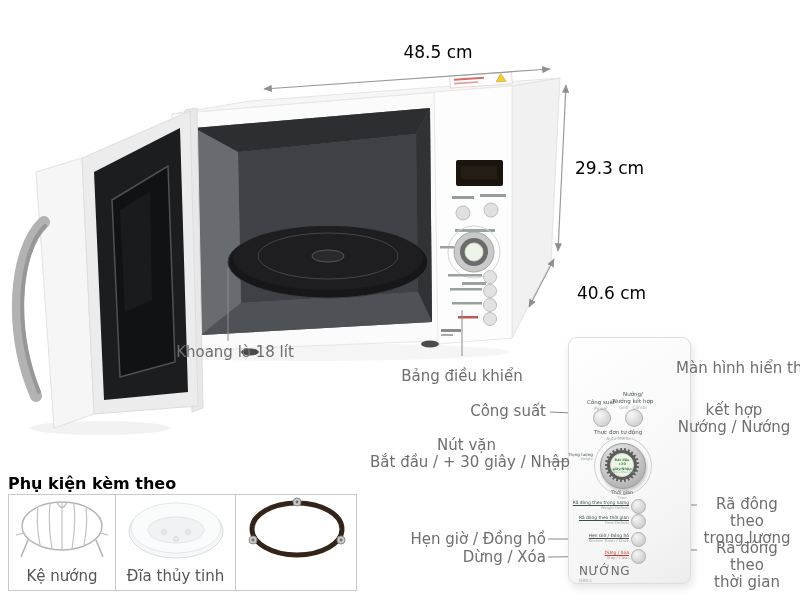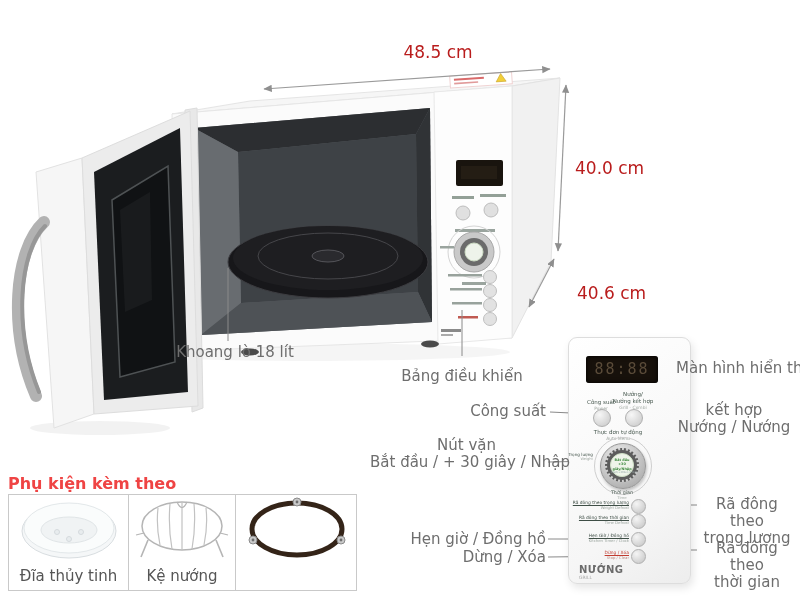--- a/index.html
+++ b/index.html
@@ -1,19 +1,19 @@
 <!DOCTYPE html>
 <html><head>
 <meta charset="utf-8">
 <style>
   html,body{margin:0;padding:0;background:#fff;}
   #stage{position:relative;width:800px;height:600px;background:#fff;overflow:hidden;
          font-family:"DejaVu Sans","Liberation Sans",sans-serif;}
   .abs{position:absolute;}
-  .dim{font-size:17px;color:#b91c1c;white-space:nowrap;}
+  .dim{font-size:17px;color:#000000;white-space:nowrap;}
   .callout{font-size:15px;line-height:17px;color:#6e6e6e;}
   .ctr{text-align:center;}
   .rgt{text-align:right;}
   .nw{white-space:nowrap;}
   
   #panel{left:568px;top:337px;width:121px;height:245px;border:1px solid #ddd;border-radius:9px;
          background:linear-gradient(145deg,#ffffff 0%,#f6f6f6 70%,#ededed 100%);
          box-shadow:2px 4px 8px rgba(0,0,0,.10);}
   .p-display{left:17px;top:18px;width:72px;height:27px;background:#17110b;border-radius:3px;
              box-shadow:inset 0 0 5px #000;color:#5a4b39;font-family:"DejaVu Sans Mono","Liberation Mono",monospace;
@@ -34,24 +34,24 @@
   .p-side{color:#45564d;text-align:right;line-height:1.25;}
   .p-side .vi{font-size:4.2px;display:block;white-space:nowrap;}
   .p-side .en{font-size:3.6px;display:block;color:#a2aaa4;}
   .p-rowlbl{text-align:right;line-height:1.3;white-space:nowrap;}
   .p-rowlbl .vi{font-size:4.4px;display:block;color:#3e4e46;text-decoration:underline;}
   .p-rowlbl .en{font-size:3.8px;display:block;color:#9aa49e;}
   .p-rowlbl.red .vi{color:#c23b30;}
   .p-rowlbl.red .en{color:#c08a80;}
   .p-rowbtn{width:13px;height:13px;border-radius:50%;border:1px solid #b0b0b0;
             background:radial-gradient(circle at 35% 30%,#f5f5f5,#c2c2c2);}
-  .p-brand .vi{display:block;font-size:10px;font-weight:bold;color:#6a6a6a;letter-spacing:.5px;}
+  .p-brand .vi{display:block;font-size:12px;font-weight:normal;color:#6a6a6a;letter-spacing:.5px;}
   .p-brand .en{display:block;font-size:4.5px;color:#a8a8a8;}
   
-  #acc-heading{left:8px;top:474px;font-size:16px;font-weight:bold;color:#ef4444;text-align:center;}
+  #acc-heading{left:8px;top:474px;font-size:16px;font-weight:bold;color:#000000;text-align:center;}
   #acc-row{left:8px;top:494px;display:flex;}
   .acc-box{border:1px solid #c9c9c9;background:#fff;position:relative;height:97px;box-sizing:border-box;}
   .acc-box + .acc-box{margin-left:-1px;}
   .acc-label{position:absolute;bottom:5px;left:0;width:100%;text-align:center;font-size:15px;color:#555;}
 </style>
 </head>
 <body>
 
 <div id="stage">
 
@@ -145,28 +145,27 @@
       <line x1="550" y1="412" x2="592" y2="414"></line>
       <line x1="548" y1="462" x2="596" y2="461"></line>
       <line x1="548" y1="539" x2="629" y2="539"></line>
       <line x1="548" y1="557" x2="629" y2="556"></line>
       <line x1="644" y1="505" x2="697" y2="505"></line>
       <path d="M644,520 H684 V550 H697"></path>
     </g>
   </svg>
 
   <div class="abs dim ctr" style="left:398px;top:42px;width:80px">48.5 cm</div>
-  <div class="abs dim" style="left:575px;top:158px">40.0 cm</div>
+  <div class="abs dim" style="left:575px;top:158px">29.3 cm</div>
   <div class="abs dim" style="left:577px;top:283px">40.6 cm</div>
 
   <div class="abs callout ctr" style="left:160px;top:344px;width:150px">Khoang lò 18 lít</div>
   <div class="abs callout ctr" style="left:388px;top:368px;width:148px">Bảng điều khiển</div>
 
   <div id="panel" class="abs">
-    <div class="abs p-display">88:88</div>
 
     <div class="abs p-lbl" style="left:2px;top:61px;width:60px">
       <span class="vi">Công suất</span>
       <span class="en">Power</span>
     </div>
     <div class="abs p-lbl" style="left:34px;top:53px;width:60px">
       <span class="vi">Nướng/</span>
       <span class="vi">Nướng kết hợp</span>
       <span class="en">Grill - Combi</span>
     </div>
@@ -242,47 +241,47 @@
     <span style="display:block">Rã đông theo</span>
     <span style="display:block">trọng lượng</span>
   </div>
   <div class="abs callout ctr" style="left:699px;top:540px;width:96px">
     <span style="display:block">Rã đông theo</span>
     <span style="display:block">thời gian</span>
   </div>
 
   <div id="acc-heading" class="abs">Phụ kiện kèm theo</div>
   <div id="acc-row" class="abs">
-    <div class="acc-box" style="width:121px">
-      <svg width="119" height="72" viewBox="0 0 119 72">
-        <ellipse cx="60" cy="36" rx="47" ry="27" fill="#f5f7f8" stroke="#d8dde0"></ellipse>
-        <ellipse cx="60" cy="33" rx="45" ry="25" fill="#fafcfc" stroke="#e3e8ea"></ellipse>
-        <ellipse cx="60" cy="35" rx="28" ry="13" fill="#f0f3f4" stroke="#e0e5e7"></ellipse>
-        <circle cx="60" cy="44" r="2.5" fill="#e8ecee" stroke="#d5dadd"></circle>
-        <circle cx="48" cy="37" r="2.5" fill="#e8ecee" stroke="#d5dadd"></circle>
-        <circle cx="72" cy="37" r="2.5" fill="#e8ecee" stroke="#d5dadd"></circle>
-      </svg>
-      <div class="acc-label">Đĩa thủy tinh</div>
-    </div>
     <div class="acc-box" style="width:108px">
       <svg width="106" height="72" viewBox="0 0 106 72">
         <ellipse cx="53" cy="31" rx="40" ry="24" fill="none" stroke="#b5b5b5" stroke-width="1.5"></ellipse>
         <path d="M29,13 Q27,31 31,50" fill="none" stroke="#c2c2c2" stroke-width="1.2"></path>
         <path d="M41,9 Q39,31 43,54" fill="none" stroke="#c2c2c2" stroke-width="1.2"></path>
         <path d="M53,7 L53,55" fill="none" stroke="#c2c2c2" stroke-width="1.2"></path>
         <path d="M65,9 Q67,31 63,54" fill="none" stroke="#c2c2c2" stroke-width="1.2"></path>
         <path d="M77,13 Q79,31 75,50" fill="none" stroke="#c2c2c2" stroke-width="1.2"></path>
         <path d="M48,7 Q53,18 58,7" fill="none" stroke="#b5b5b5" stroke-width="1.2"></path>
         <path d="M19,45 L12,62" stroke="#b5b5b5" stroke-width="1.6"></path>
         <path d="M87,45 L94,62" stroke="#b5b5b5" stroke-width="1.6"></path>
         <path d="M15,38 L7,40" stroke="#b5b5b5" stroke-width="1.2"></path>
         <path d="M91,38 L99,40" stroke="#b5b5b5" stroke-width="1.2"></path>
       </svg>
       <div class="acc-label">Kệ nướng</div>
     </div>
+    <div class="acc-box" style="width:121px">
+      <svg width="119" height="72" viewBox="0 0 119 72">
+        <ellipse cx="60" cy="36" rx="47" ry="27" fill="#f5f7f8" stroke="#d8dde0"></ellipse>
+        <ellipse cx="60" cy="33" rx="45" ry="25" fill="#fafcfc" stroke="#e3e8ea"></ellipse>
+        <ellipse cx="60" cy="35" rx="28" ry="13" fill="#f0f3f4" stroke="#e0e5e7"></ellipse>
+        <circle cx="60" cy="44" r="2.5" fill="#e8ecee" stroke="#d5dadd"></circle>
+        <circle cx="48" cy="37" r="2.5" fill="#e8ecee" stroke="#d5dadd"></circle>
+        <circle cx="72" cy="37" r="2.5" fill="#e8ecee" stroke="#d5dadd"></circle>
+      </svg>
+      <div class="acc-label">Đĩa thủy tinh</div>
+    </div>
     <div class="acc-box" style="width:122px">
       <svg width="120" height="72" viewBox="0 0 120 72">
         <ellipse cx="61" cy="34" rx="45" ry="26" fill="none" stroke="#342418" stroke-width="5"></ellipse>
         <circle cx="61" cy="7" r="4" fill="#c9c9c9" stroke="#8a8a8a"></circle>
         <circle cx="61" cy="7" r="1.4" fill="#6e6e6e"></circle>
         <circle cx="17" cy="45" r="4" fill="#c9c9c9" stroke="#8a8a8a"></circle>
         <circle cx="17" cy="45" r="1.4" fill="#6e6e6e"></circle>
         <circle cx="105" cy="45" r="4" fill="#c9c9c9" stroke="#8a8a8a"></circle>
         <circle cx="105" cy="45" r="1.4" fill="#6e6e6e"></circle>
       </svg>

